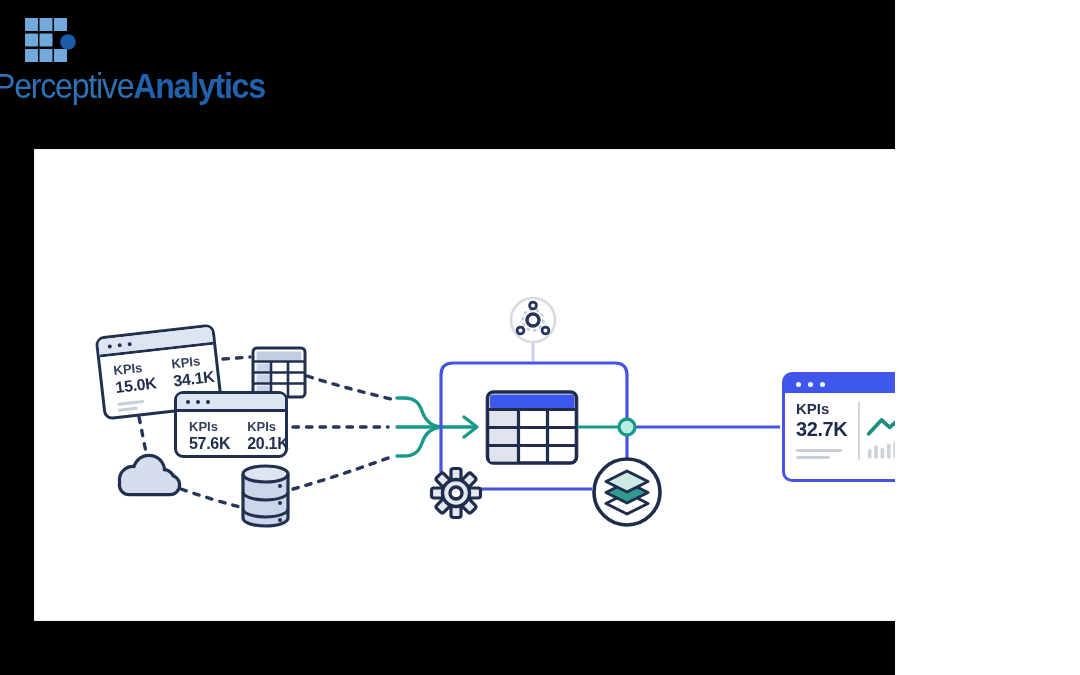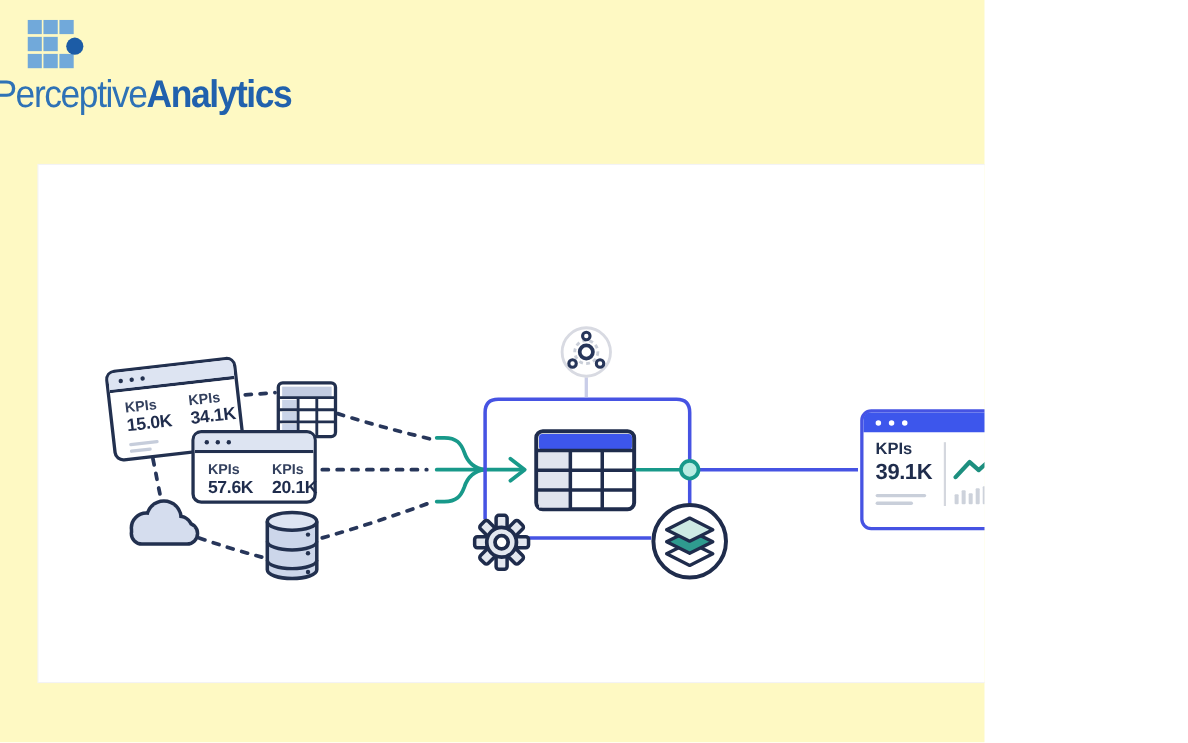--- a/index.html
+++ b/index.html
@@ -1,16 +1,16 @@
 <!DOCTYPE html>
 <html><head>
 <meta charset="utf-8">
 <style>
   html,body{margin:0;padding:0;background:#fff;}
-  .stage{position:relative;width:895px;height:675px;background:#fef9c3;overflow:hidden;
+  .stage{position:relative;width:895px;height:675px;background:#000000;overflow:hidden;
          font-family:"Liberation Sans",sans-serif;}
   .panel{position:absolute;left:35px;top:150px;width:1005px;height:470px;background:#ffffff;
          box-shadow:0 0 0 1px #f3f3f5;}
   svg.layer{position:absolute;left:0;top:0;}
 
   
   .logo-grid{position:absolute;left:25px;top:18px;}
   .logo-text{position:absolute;left:-6px;top:68px;font-size:35px;line-height:1.05;
              letter-spacing:-1.4px;color:#2e72b6;white-space:nowrap;
              transform:scaleX(.92);transform-origin:0 0;}
@@ -221,21 +221,21 @@
 
   <div class="dash">
     <div class="bar">
       <div class="dot"></div>
       <div class="dot"></div>
       <div class="dot"></div>
     </div>
     <div class="body">
       <div class="left">
         <div class="lbl">KPIs</div>
-        <div class="val">39.1K</div>
+        <div class="val">32.7K</div>
         <div class="ph" style="width:46px;margin-top:8px;background:#c9cfda"></div>
         <div class="ph" style="width:34px;margin-top:4px;background:#c9cfda"></div>
       </div>
       <div class="vdiv"></div>
       <svg width="58" height="62" viewBox="0 0 62 66">
         <polyline points="3,36 17,21 26,29 51,7" fill="none" stroke="#1d8f7f" stroke-width="4.2" stroke-linecap="round" stroke-linejoin="round"></polyline>
         <path d="M40 7 H51 V18" fill="none" stroke="#1d8f7f" stroke-width="4.2" stroke-linecap="round" stroke-linejoin="round"></path>
         <g id="spark-bars" fill="#cdd2db">
             <rect x="2" y="53" width="4" height="10" rx="1"></rect>
             <rect x="9" y="49" width="4" height="14" rx="1"></rect>

